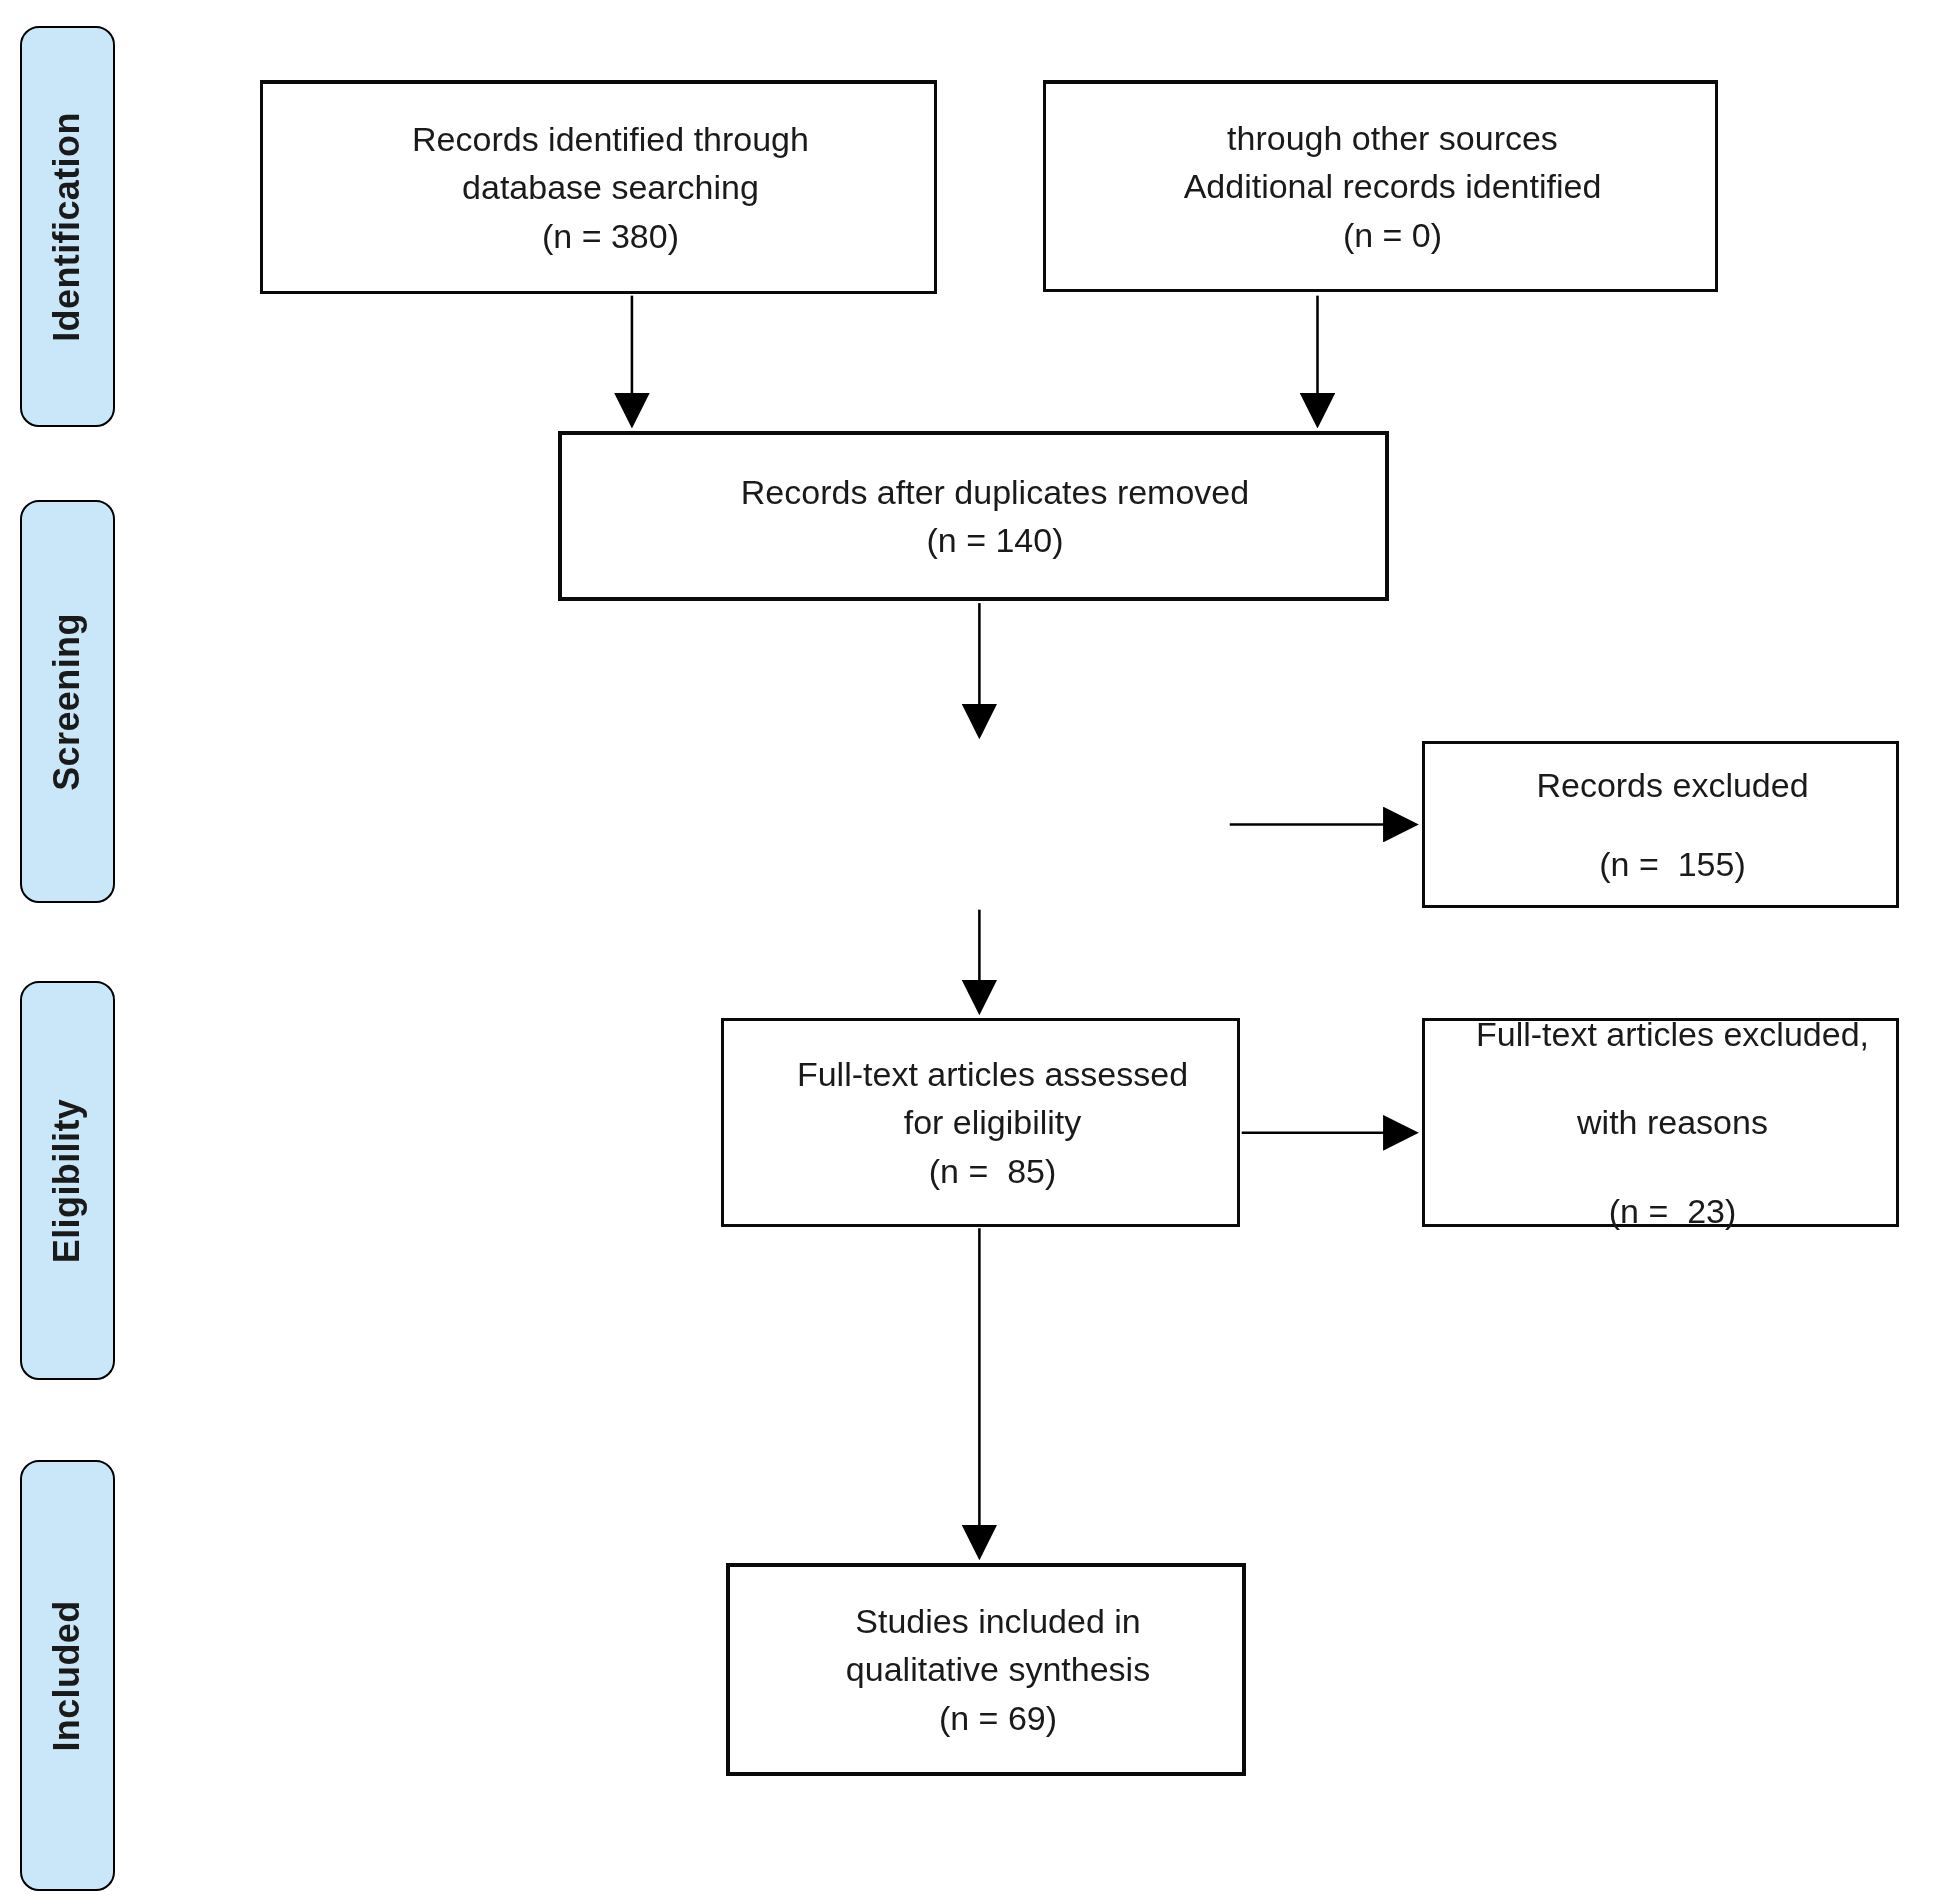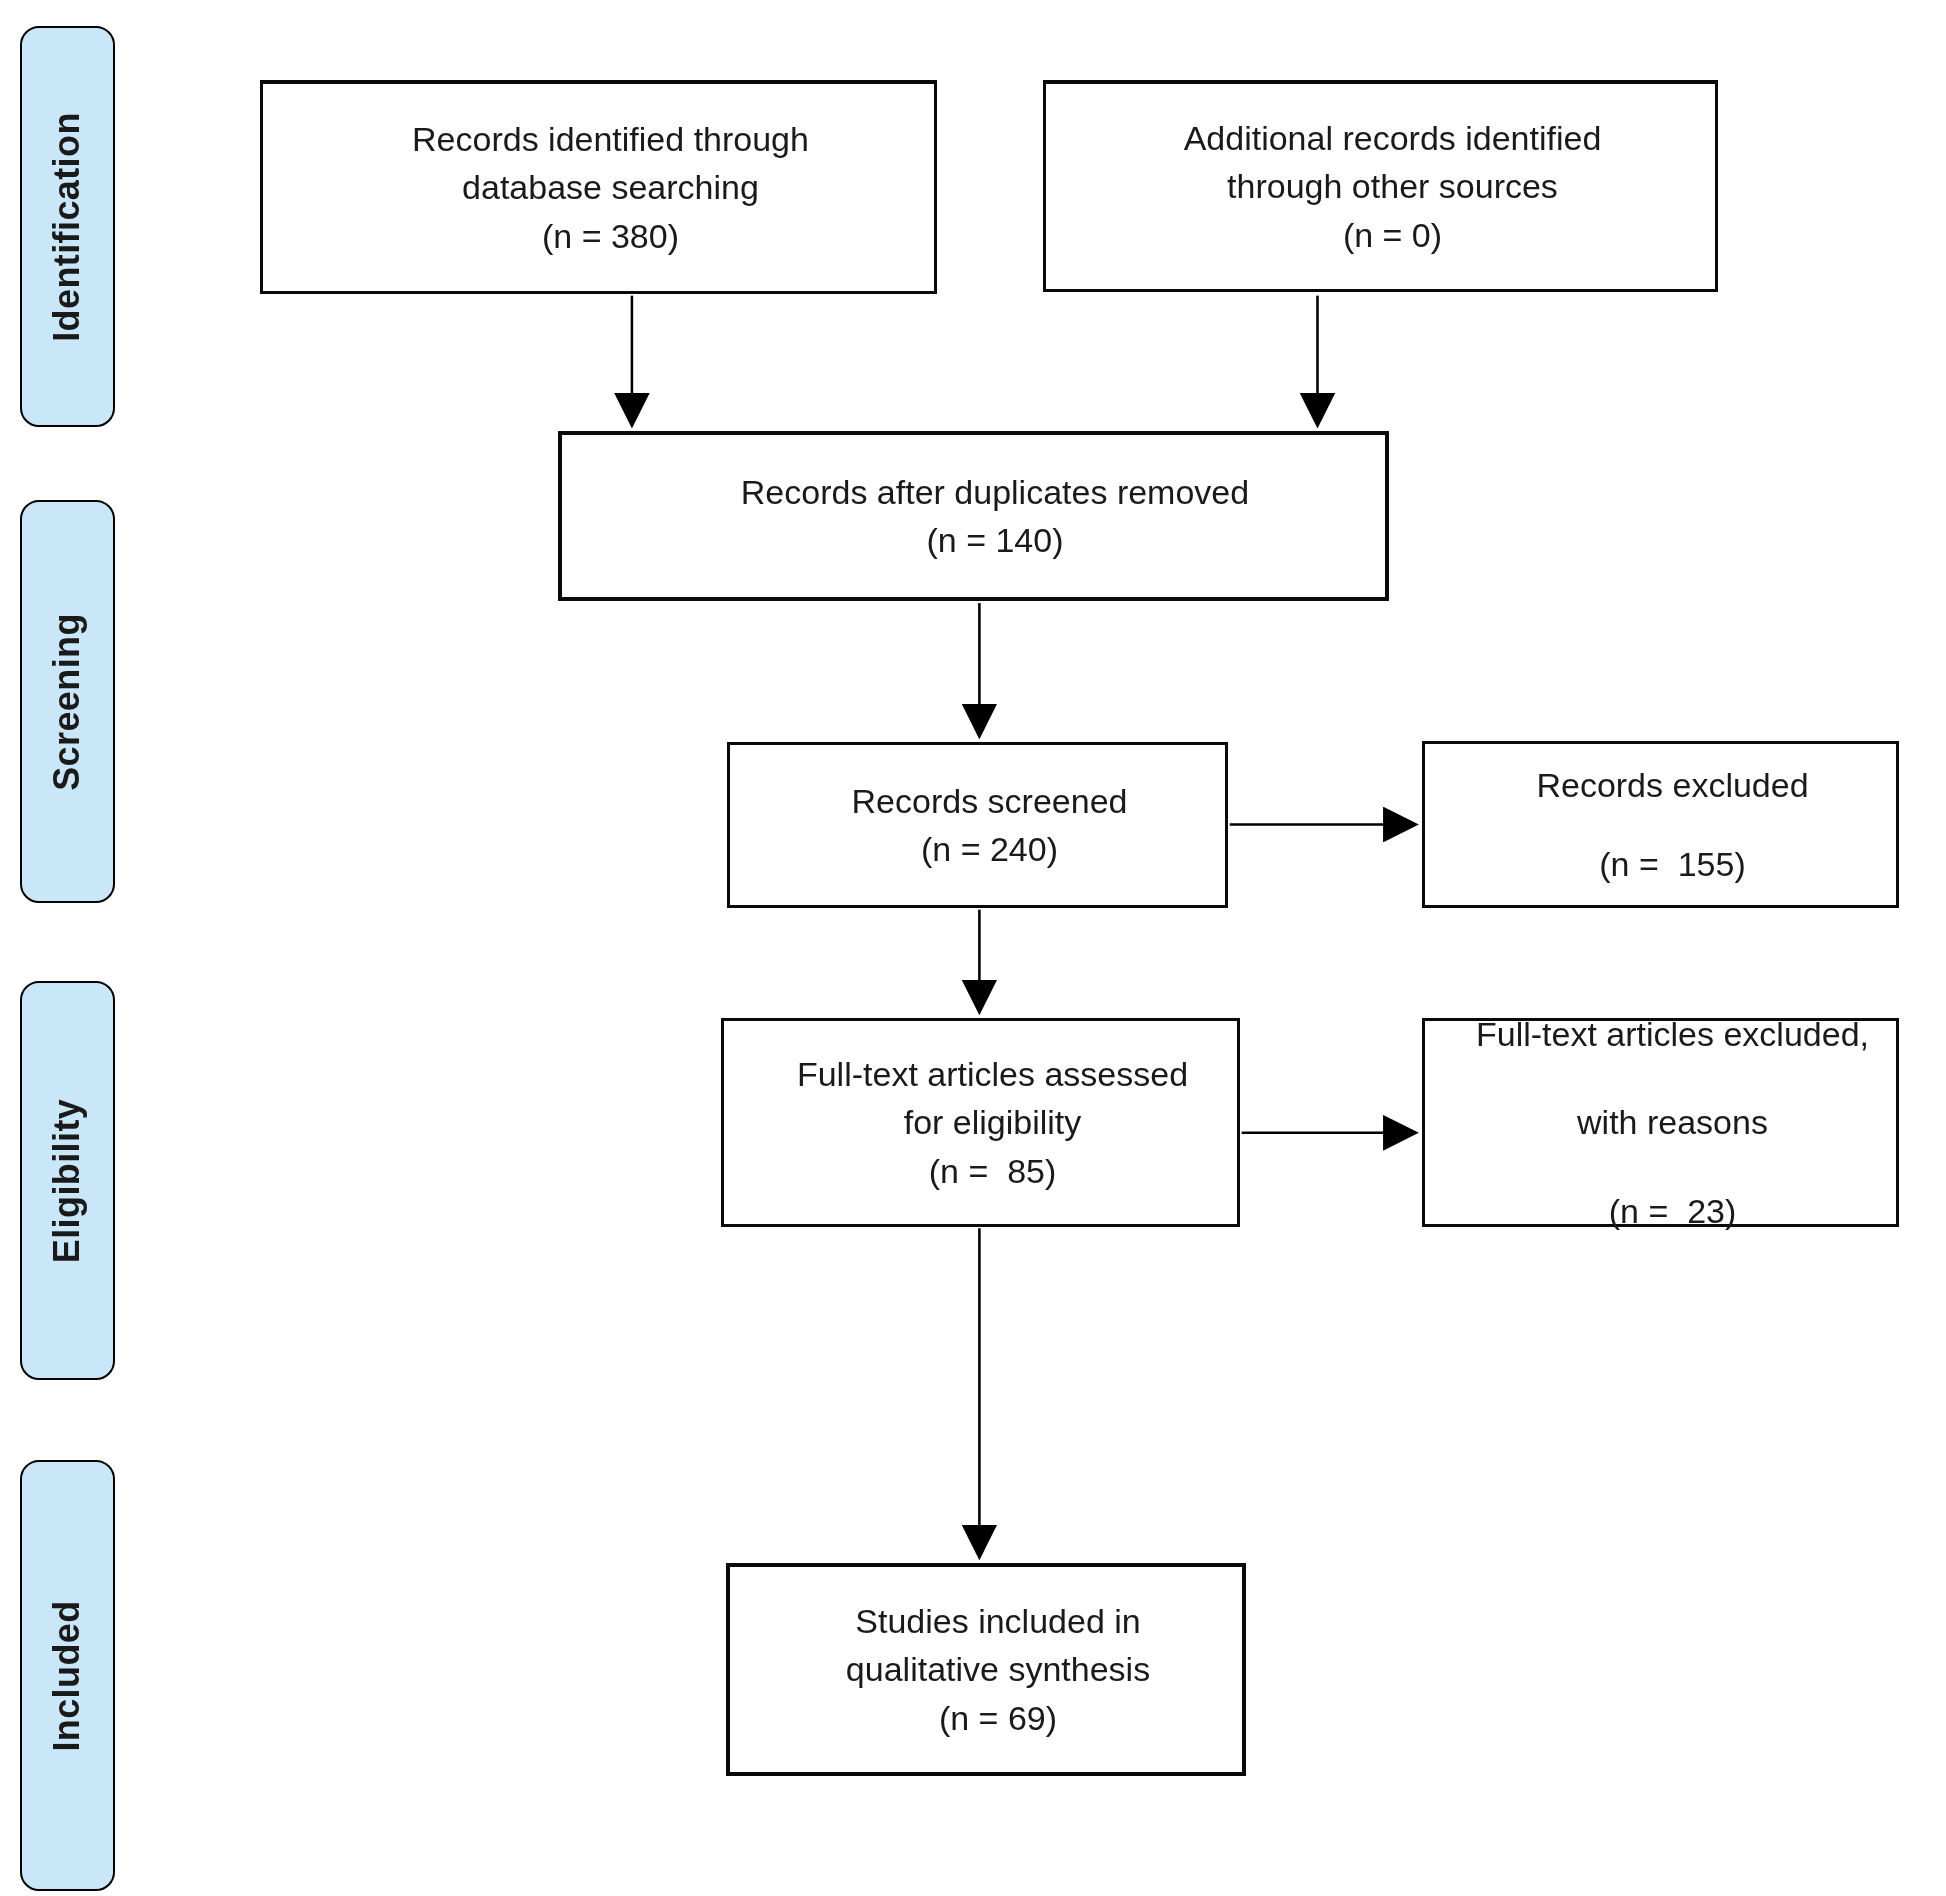--- a/index.html
+++ b/index.html
@@ -96,34 +96,30 @@
     <span class="stage-label">Included</span>
   </div>
 
   <div class="box" id="box-records-identified">
     <span class="line">Records identified through</span>
     <span class="line">database searching</span>
     <span class="line">(n = 380)</span>
   </div>
 
   <div class="box" id="box-additional-records">
+    <span class="line">through other sources</span>
     <span class="line">Additional records identified</span>
-    <span class="line">through other sources</span>
     <span class="line">(n = 0)</span>
   </div>
 
   <div class="box" id="box-after-duplicates">
     <span class="line">Records after duplicates removed</span>
     <span class="line">(n = 140)</span>
   </div>
 
-  <div class="box" id="box-records-screened">
-    <span class="line">Records screened</span>
-    <span class="line">(n = 240)</span>
-  </div>
 
   <div class="box" id="box-records-excluded">
     <span class="line">Records excluded</span>
     <span class="line">(n =  155)</span>
   </div>
 
   <div class="box" id="box-fulltext-assessed">
     <span class="line">Full-text articles assessed</span>
     <span class="line">for eligibility</span>
     <span class="line">(n =  85)</span>

